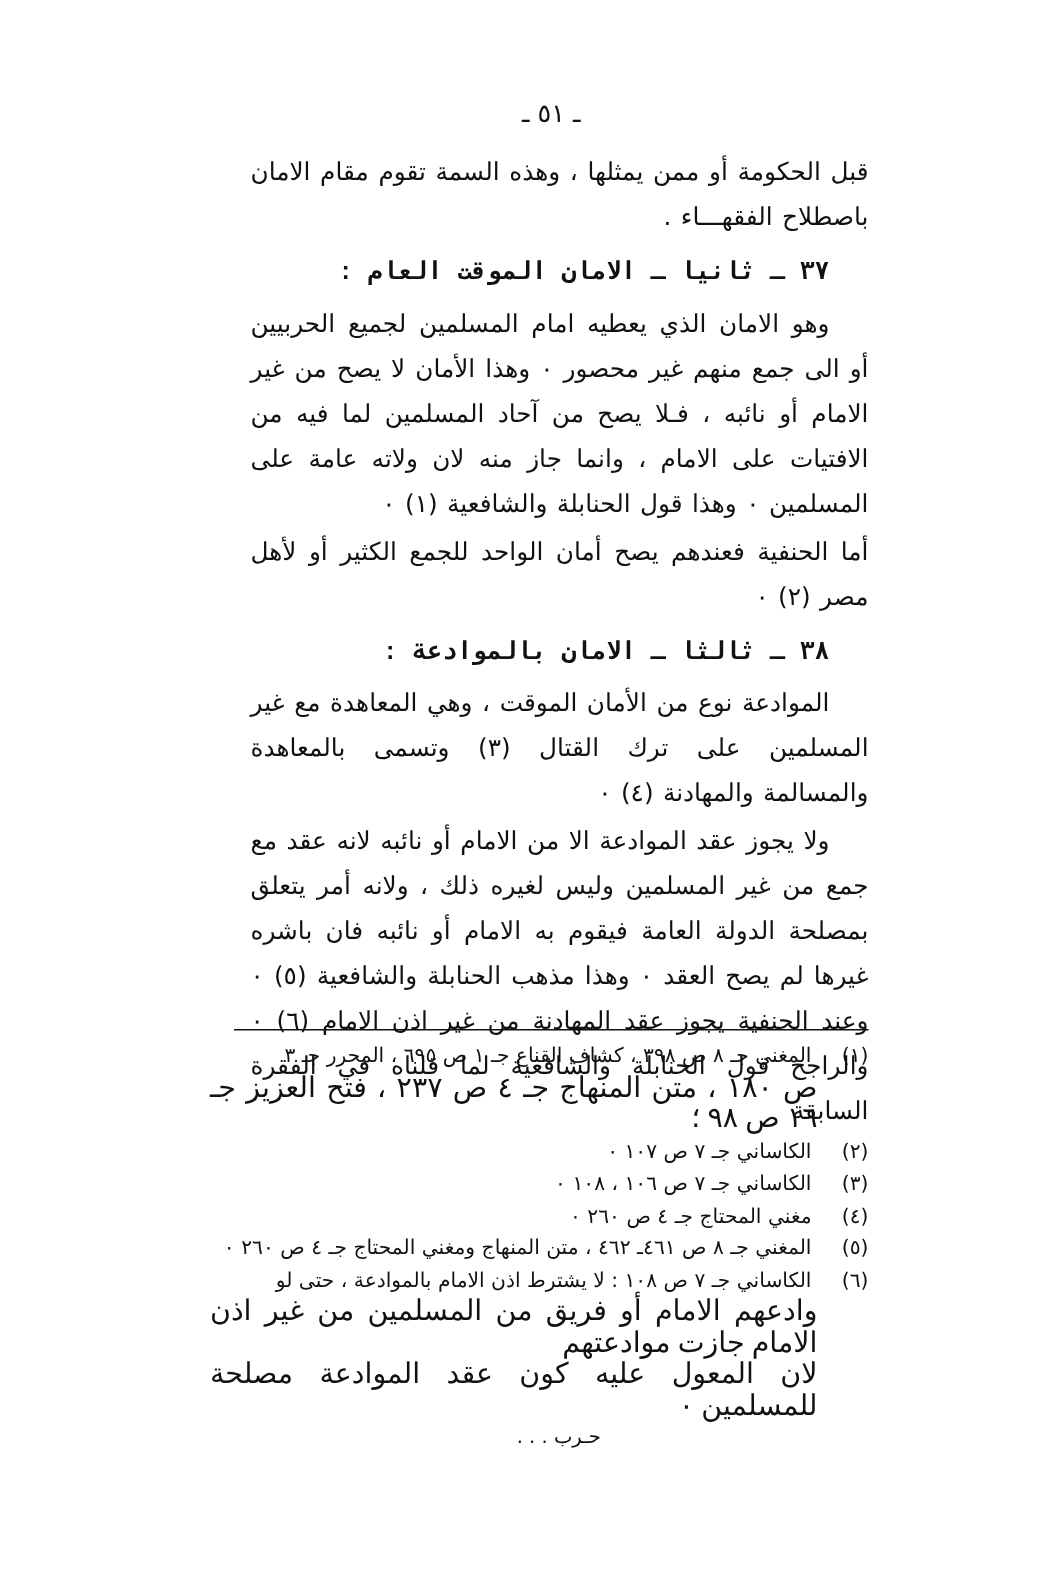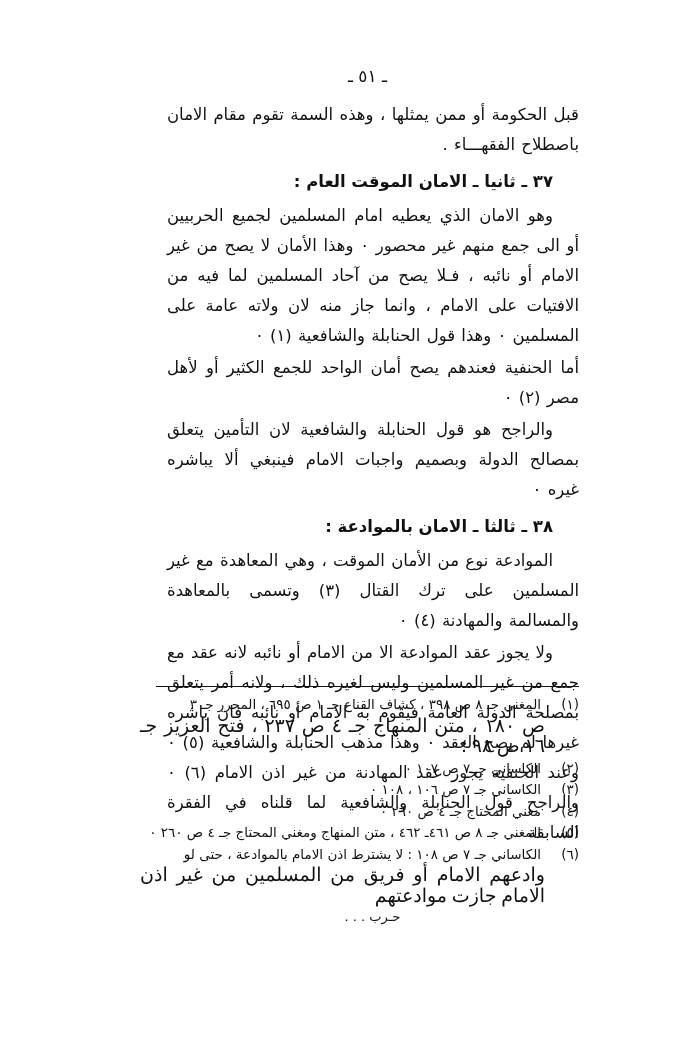--- a/index.html
+++ b/index.html
@@ -49,20 +49,21 @@
   }
   p.indent {
     text-indent: 26px;
   }
   p.heading {
     margin: 7px 0 4px 0;
     font-size: 16.5px;
     line-height: 30px;
     font-weight: bold;
     text-indent: 26px;
+    font-family: Liberation Mono, monospace;
   }
   .rule {
     position: absolute;
     left: 112px;
     right: 112px;
     top: 686px;
     border-top: 1.6px solid #111;
   }
   .footnotes {
     position: absolute;
@@ -109,21 +110,20 @@
 
 <div class="page">
 
   <div class="page-number">ـ ٥١ ـ</div>
 
   <div class="body-block">
     <p class="para">قبل الحكومة أو ممن يمثلها ، وهذه السمة تقوم مقام الامان باصطلاح الفقهـــاء .</p>
     <p class="heading">٣٧ ـ ثانيا ـ الامان الموقت العام :</p>
     <p class="para indent">وهو الامان الذي يعطيه امام المسلمين لجميع الحربيين أو الى جمع منهم غير محصور ۰ وهذا الأمان لا يصح من غير الامام أو نائبه ، فـلا يصح من آحاد المسلمين لما فيه من الافتيات على الامام ، وانما جاز منه لان ولاته عامة على المسلمين ۰ وهذا قول الحنابلة والشافعية (١) ۰</p>
     <p class="para">أما الحنفية فعندهم يصح أمان الواحد للجمع الكثير أو لأهل مصر (٢) ۰</p>
-    <p class="para indent">والراجح هو قول الحنابلة والشافعية لان التأمين يتعلق بمصالح الدولة وبصميم واجبات الامام فينبغي ألا يباشره غيره ۰</p>
     <p class="heading">٣٨ ـ ثالثا ـ الامان بالموادعة :</p>
     <p class="para indent">الموادعة نوع من الأمان الموقت ، وهي المعاهدة مع غير المسلمين على ترك القتال (٣) وتسمى بالمعاهدة والمسالمة والمهادنة (٤) ۰</p>
     <p class="para indent">ولا يجوز عقد الموادعة الا من الامام أو نائبه لانه عقد مع جمع من غير المسلمين وليس لغيره ذلك ، ولانه أمر يتعلق بمصلحة الدولة العامة فيقوم به الامام أو نائبه فان باشره غيرها لم يصح العقد ۰ وهذا مذهب الحنابلة والشافعية (٥) ۰ وعند الحنفية يجوز عقد المهادنة من غير اذن الامام (٦) ۰ والراجح قول الحنابلة والشافعية لما قلناه في الفقرة السابقة</p>
   </div>
 
   <div class="rule"></div>
 
   <div class="footnotes">
 
     <div class="fn">
@@ -150,18 +150,19 @@
     <div class="fn">
       <span class="fn-marker">(٥)</span>
       <span class="fn-text">المغني جـ ٨ ص ٤٦١ـ ٤٦٢ ، متن المنهاج ومغني المحتاج جـ ٤ ص ٢٦٠ ۰</span>
     </div>
 
     <div class="fn">
       <span class="fn-marker">(٦)</span>
       <span class="fn-text">الكاساني جـ ٧ ص ١٠٨ : لا يشترط اذن الامام بالموادعة ، حتى لو</span>
     </div>
     <div class="fn-cont">وادعهم الامام أو فريق من المسلمين من غير اذن الامام جازت موادعتهم</div>
+    <div class="fn-cont">لان المعول عليه كون عقد الموادعة مصلحة للمسلمين ۰</div>
 
     <div class="fn-last">حـرب . . .</div>
 
   </div>
 
 </div>
 
 </body></html>

